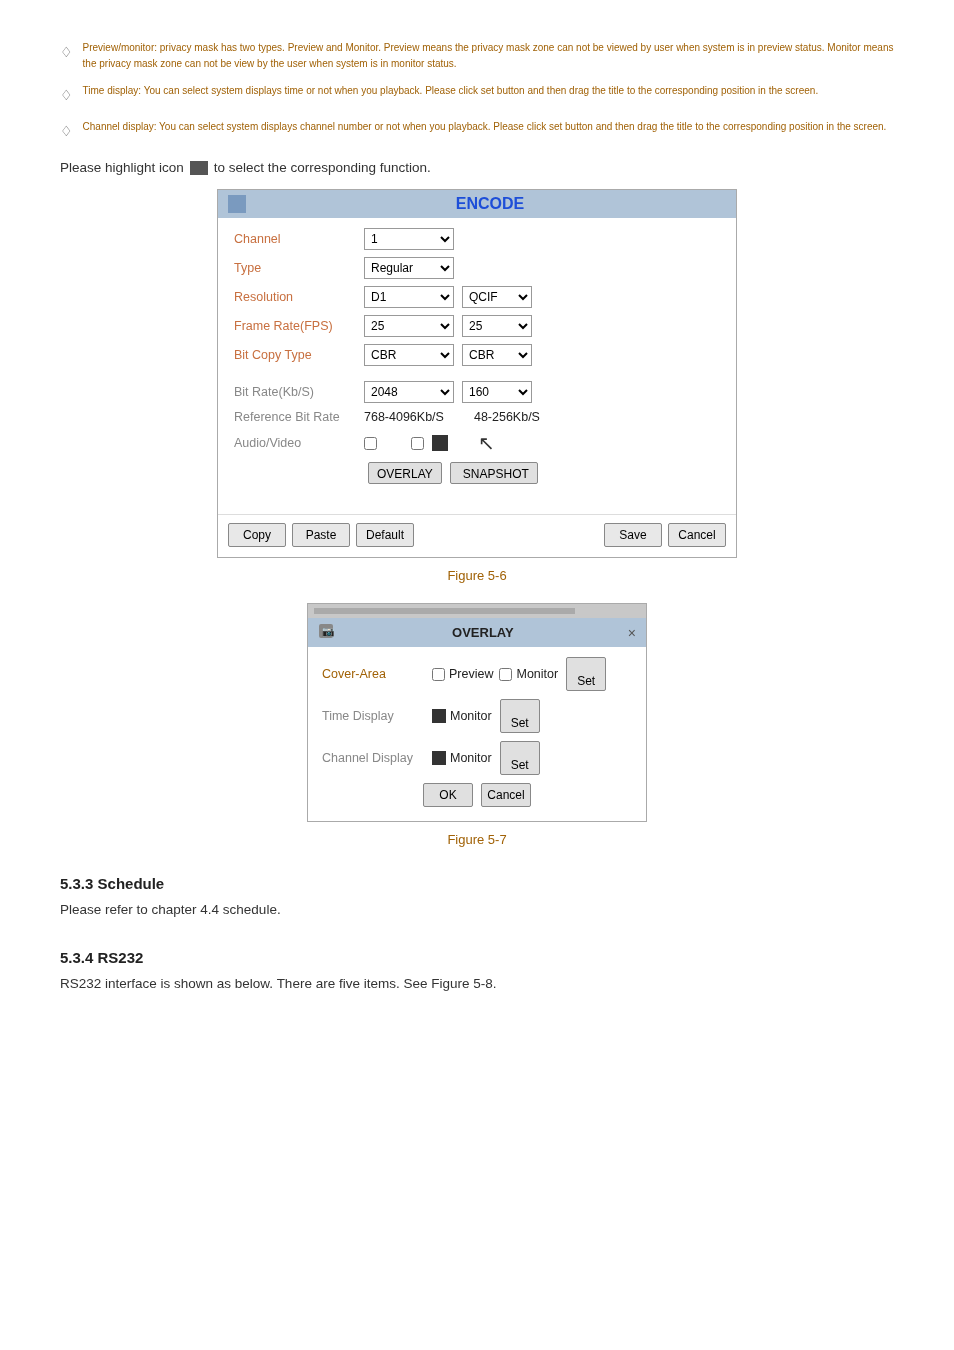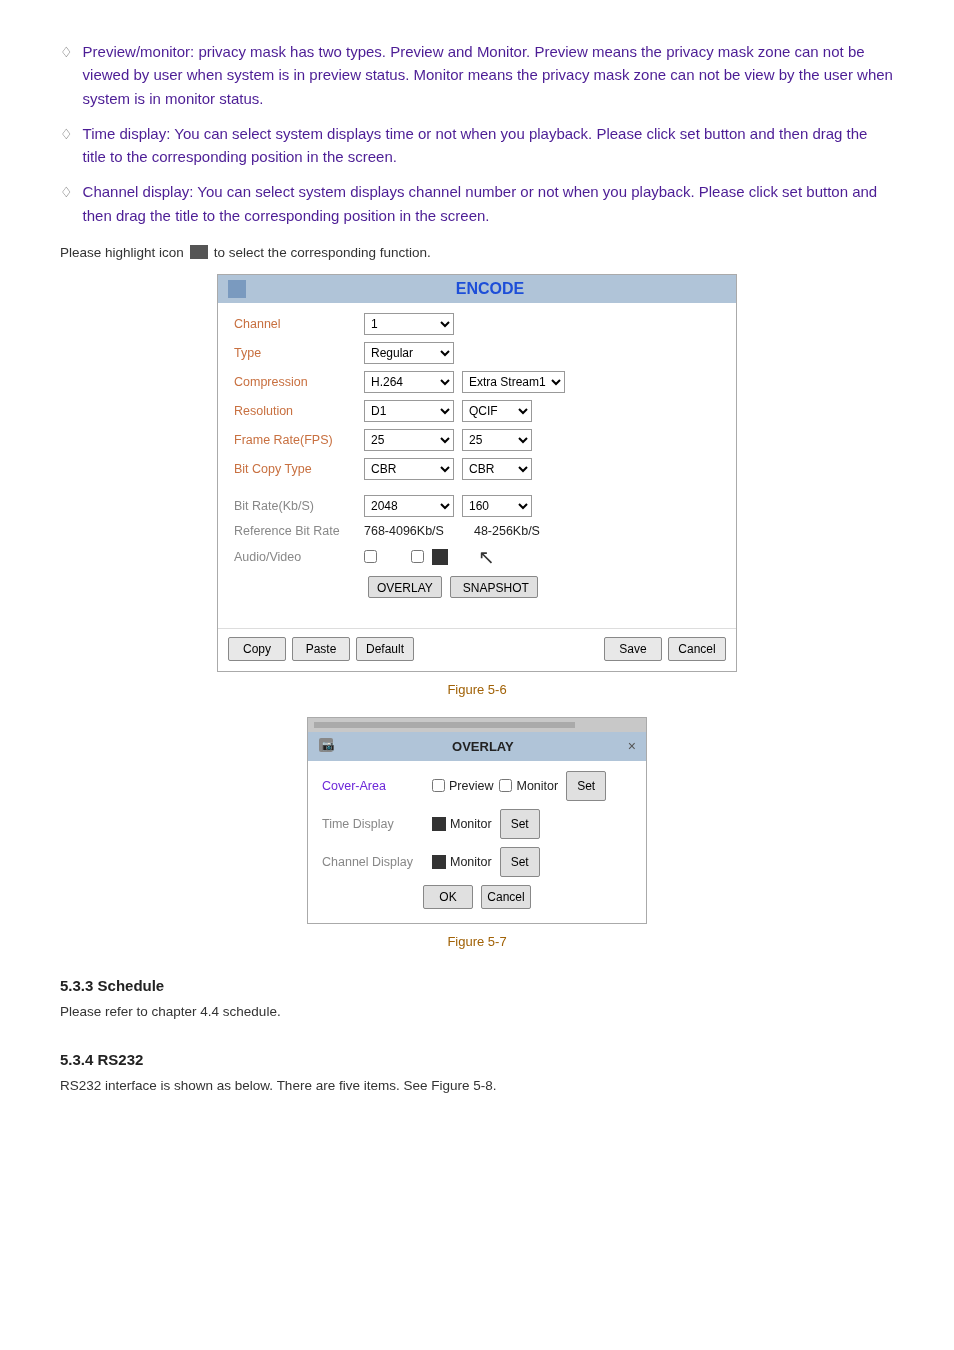--- a/index.html
+++ b/index.html
@@ -18,21 +18,21 @@
       margin-bottom: 12px;
       line-height: 1.55;
     }
     .bullet-diamond {
       margin-right: 10px;
       margin-top: 2px;
       font-size: 14px;
       color: #555;
       flex-shrink: 0;
     }
-    .bullet-text { color: #4c1d95; font-size: 15px; }
+    .bullet-text { color: #a16207; font-size: 10px; }
 
     .highlight-line {
       display: flex;
       align-items: center;
       margin-bottom: 14px;
       font-size: 13.5px;
       color: #333;
     }
     .highlight-icon {
       display: inline-block;
@@ -191,40 +191,40 @@
     }
     .overlay-body { padding: 10px 14px; }
     .overlay-row {
       display: flex;
       align-items: center;
       margin-bottom: 8px;
       font-size: 12.5px;
     }
     .overlay-row-label {
       width: 110px;
-      color: #6d28d9;
+      color: #a16207;
       font-size: 12.5px;
     }
     .overlay-row-label.gray { color: #888; }
     .monitor-square {
       width: 14px;
       height: 14px;
       background: #333;
       display: inline-block;
       margin-right: 4px;
     }
     .set-btn {
       height: 30px;
       min-width: 40px;
       border: 1px solid #888;
       background: #e0e0e0;
       font-size: 12px;
       cursor: pointer;
       border-radius: 2px;
-      padding: 4px 6px;
+      padding: 16px 6px;
       margin-left: 6px;
     }
     .overlay-checkbox { margin-right: 4px; }
     .overlay-ok-row {
       display: flex;
       justify-content: center;
       gap: 8px;
       margin-top: 0;
       padding-bottom: 4px;
     }
@@ -298,29 +298,20 @@
       </select>
     </div>
 
     <div class="encode-row">
       <span class="encode-label">Type</span>
       <select class="encode-select encode-spacer">
         <option>Regular</option>
       </select>
     </div>
 
-    <div class="encode-row">
-      <span class="encode-label">Compression</span>
-      <select class="encode-select encode-spacer">
-        <option>H.264</option>
-      </select>
-      <select class="encode-select encode-select-sm">
-        <option>Extra Stream1</option>
-      </select>
-    </div>
 
     <div class="encode-row">
       <span class="encode-label">Resolution</span>
       <select class="encode-select encode-spacer">
         <option>D1</option>
       </select>
       <select class="encode-select encode-select-sm">
         <option>QCIF</option>
       </select>
     </div>

